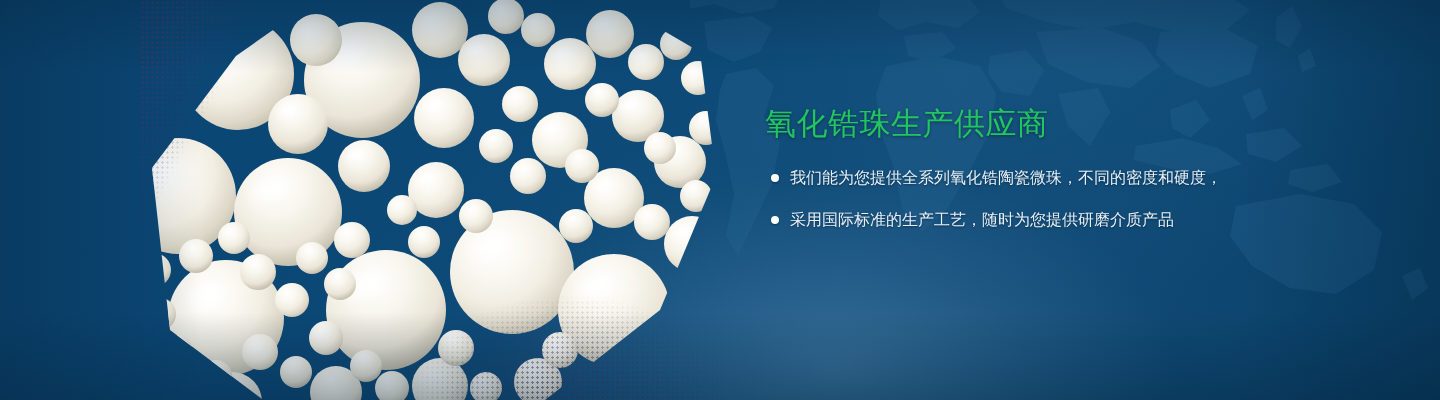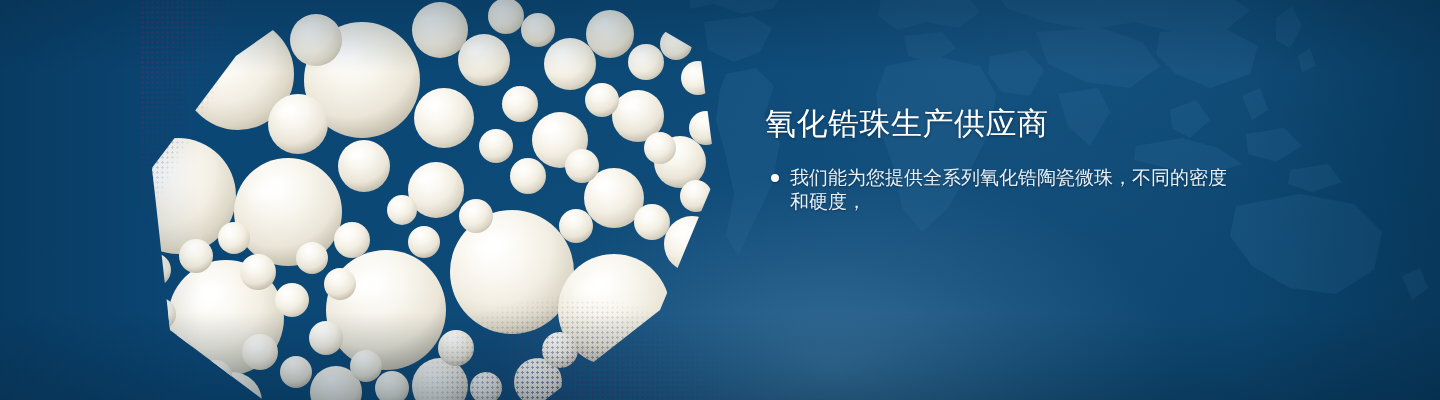--- a/index.html
+++ b/index.html
@@ -97,36 +97,36 @@
     left: 765px;
     top: 104px;
     width: 470px;
   }
 
   .headline {
     margin: 0;
     font-size: 31px;
     line-height: 40px;
     font-weight: 400;
-    color: #ffffff;
+    color: #22c55e;
     letter-spacing: 0.5px;
     text-shadow: 0 1px 3px rgba(3,28,50,0.55);
     white-space: nowrap;
   }
 
   .bullets {
     list-style: none;
     margin: 22px 0 0 0;
     padding: 0;
   }
   .bullet {
     position: relative;
     padding-left: 25px;
     margin-bottom: 9px;
-    font-size: 19px;
+    font-size: 16px;
     line-height: 24px;
     color: #e9f1f8;
     text-shadow: 0 1px 2px rgba(3,28,50,0.6);
     margin-top: 18px;
   }
   .bullet:last-child { margin-bottom: 0; }
   .bullet .dot {
     position: absolute;
     left: 6px;
     top: 8px;
@@ -348,17 +348,21 @@
     <h1 class="headline">氧化锆珠生产供应商</h1>
 
     <ul class="bullets">
 
       <li class="bullet">
         <span class="dot"></span>
         <span>我们能为您提供全系列氧化锆陶瓷微珠，不同的密度和硬度，</span>
       </li>
 
 
+      <li class="bullet">
+        <span class="dot"></span>
+        <span>采用国际标准的生产工艺，随时为您提供研磨介质产品</span>
+      </li>
 
     </ul>
   </div>
 
 </div>
 
 </body></html>

